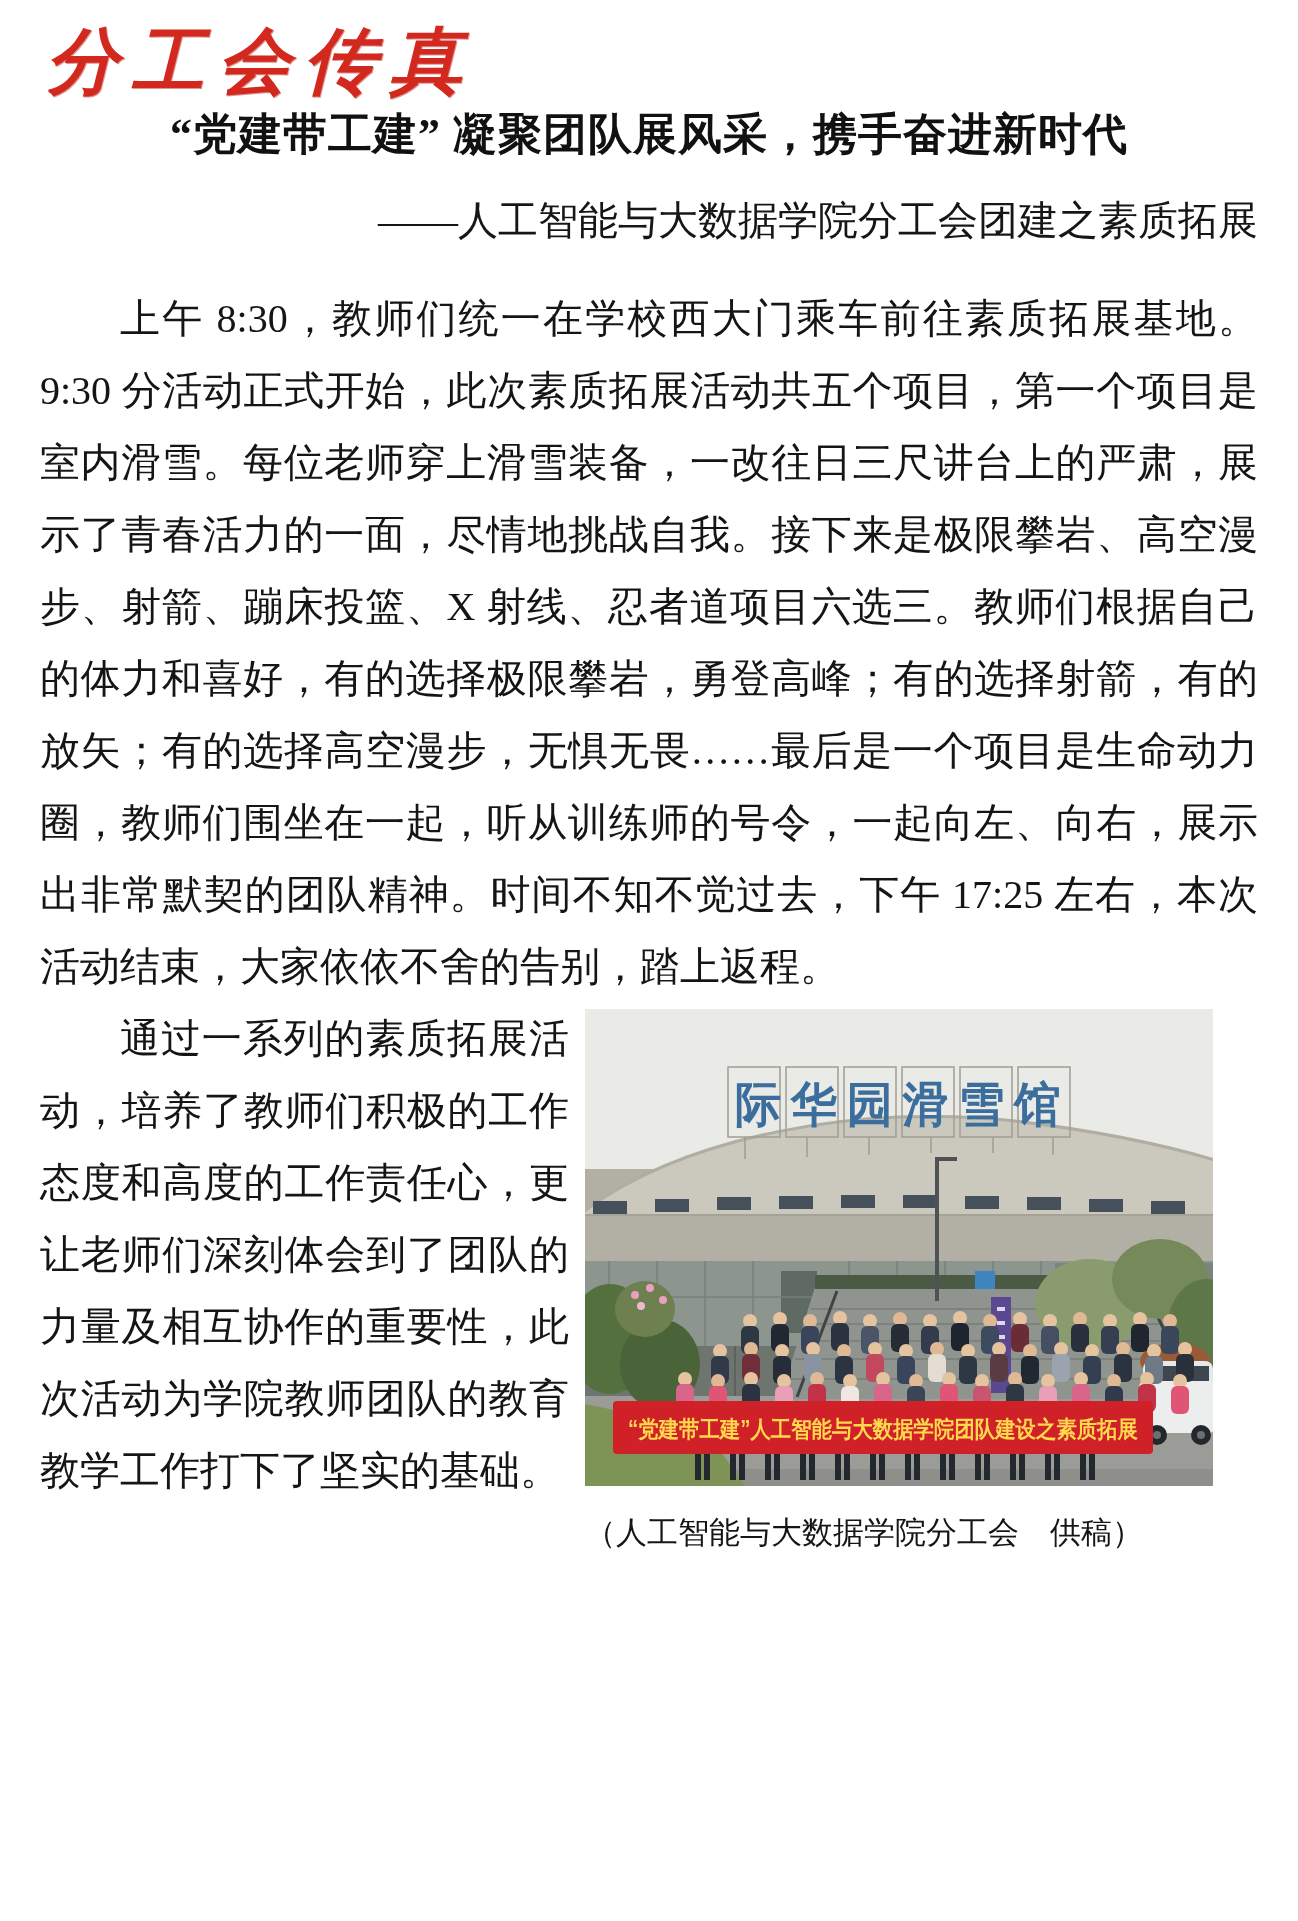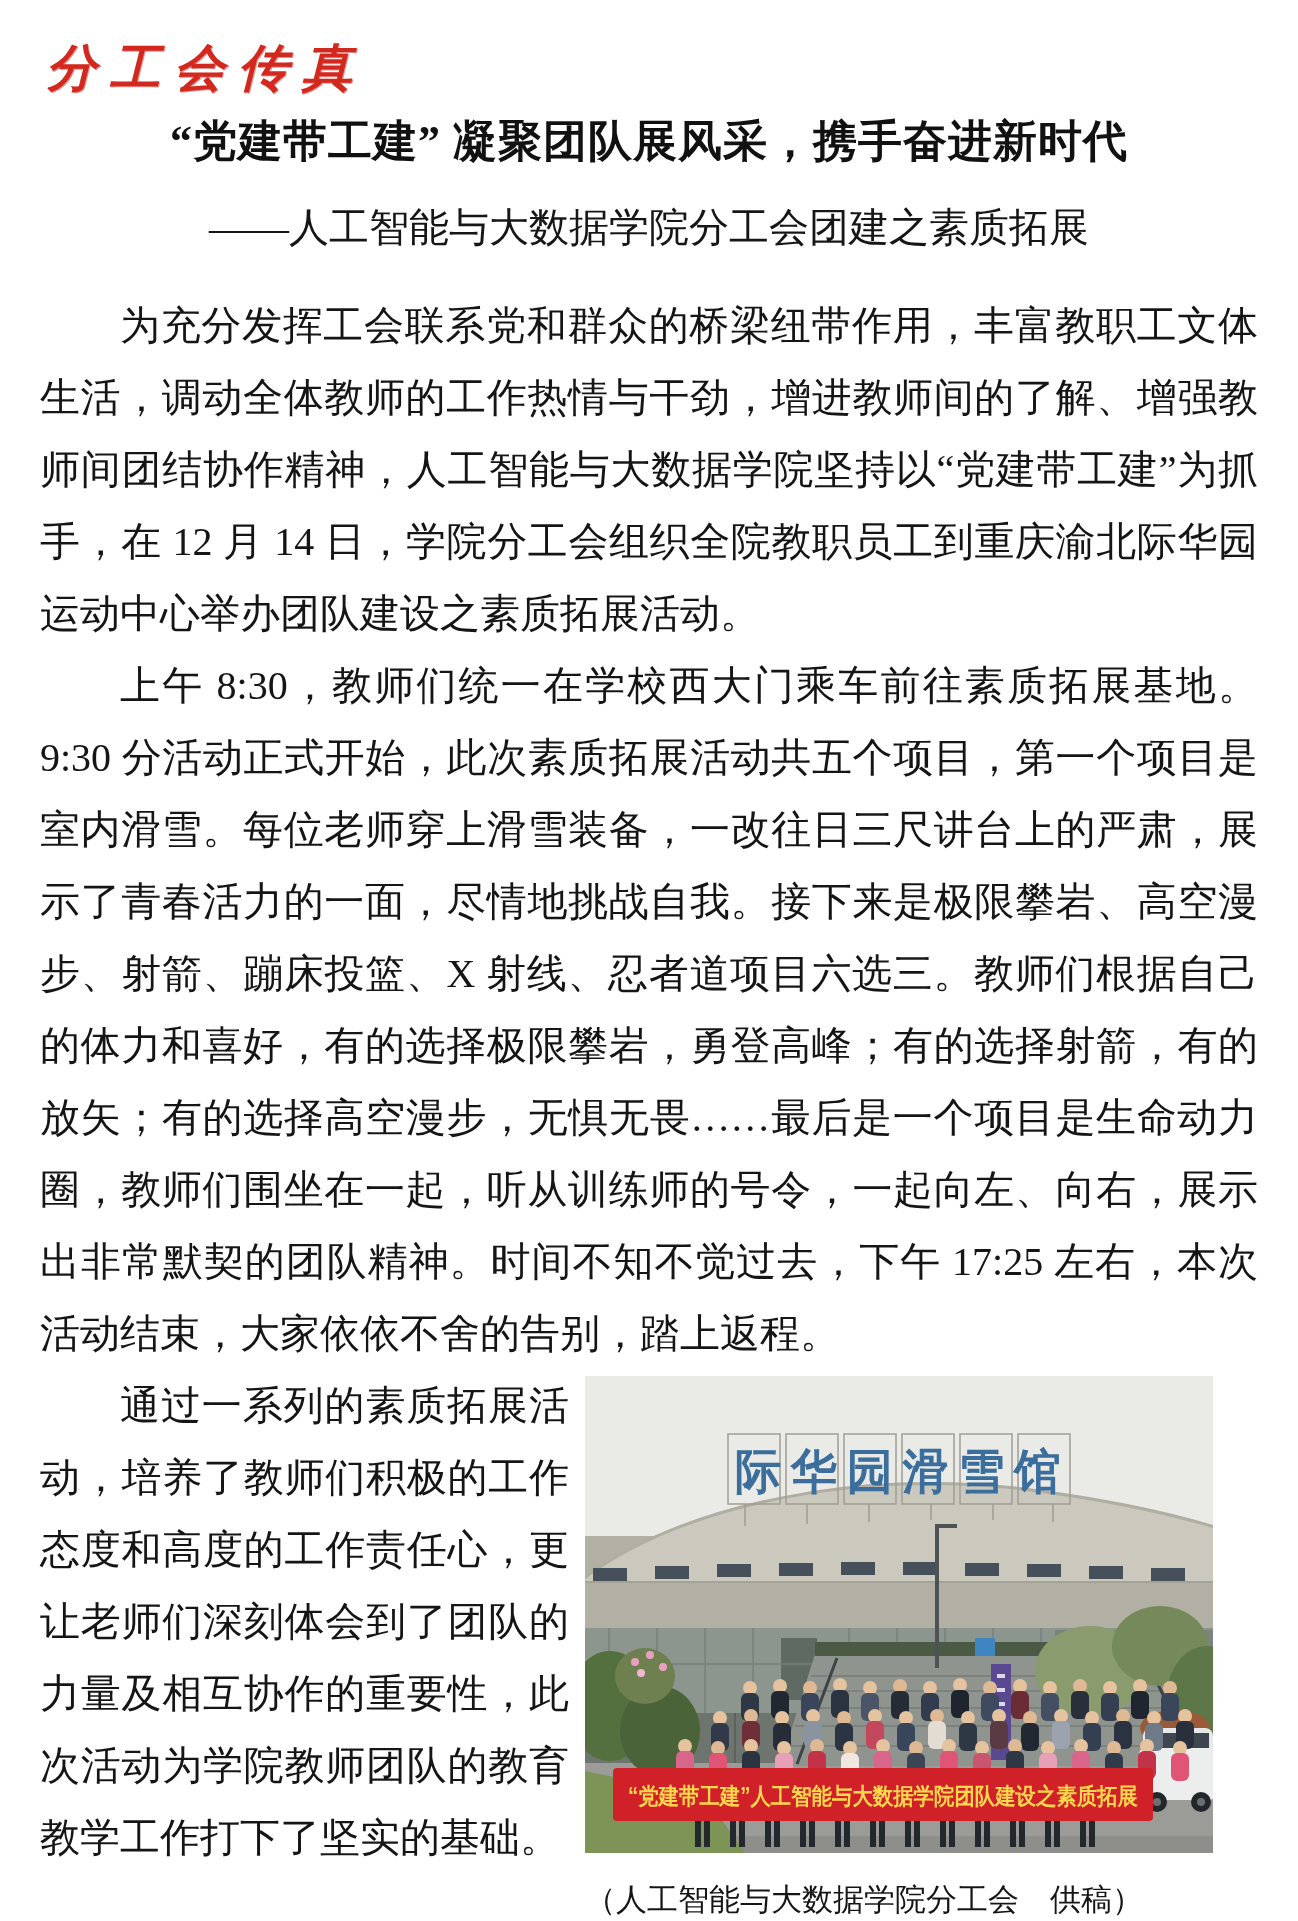--- a/index.html
+++ b/index.html
@@ -7,42 +7,42 @@
     position:relative;
     width:1298px; height:1921px;
     margin:0 auto;
     background:#ffffff;
     overflow:hidden;
     font-family:"Liberation Serif","DejaVu Serif",serif;
     color:#151515;
   }
   .content { padding:0 40px; }
   .masthead {
-    margin:31px 0 2px 6px;
+    margin:24px 0 2px 6px;
     font-family:"DejaVu Serif","Liberation Serif",serif;
     font-style:italic;
     font-weight:bold;
-    font-size:50px;
+    font-size:72px;
     line-height:74px;
     color:#d3281e;
     letter-spacing:14px;
     text-shadow:1px 1px 0 rgba(180,20,10,.45);
   }
   .title {
     margin-top:8px;
     text-align:center;
     font-size:44px;
     font-weight:bold;
     line-height:58px;
     letter-spacing:1px;
     color:#111;
   }
   .subtitle {
     margin-top:24px;
-    text-align:center;
+    text-align:right;
     font-size:40px;
     font-weight:normal;
     line-height:56px;
     color:#161616;
   }
   .body-text { margin-top:20px; font-size:40px; line-height:72px; text-align:justify; }
   .body-text p { margin:0; text-indent:2em; }
   figure.photo {
     float:right;
     width:628px; height:477px;
@@ -68,21 +68,20 @@
 <div class="page">
   <div class="content">
 
     <div class="masthead">分工会传真</div>
 
     <h1 class="title">“党建带工建” 凝聚团队展风采，携手奋进新时代</h1>
 
     <h2 class="subtitle">——人工智能与大数据学院分工会团建之素质拓展</h2>
 
     <div class="body-text">
-      <p>为充分发挥工会联系党和群众的桥梁纽带作用，丰富教职工文体生活，调动全体教师的工作热情与干劲，增进教师间的了解、增强教师间团结协作精神，人工智能与大数据学院坚持以“党建带工建”为抓手，在 12 月 14 日，学院分工会组织全院教职员工到重庆渝北际华园运动中心举办团队建设之素质拓展活动。</p>
       <p>上午 8:30，教师们统一在学校西大门乘车前往素质拓展基地。9:30 分活动正式开始，此次素质拓展活动共五个项目，第一个项目是室内滑雪。每位老师穿上滑雪装备，一改往日三尺讲台上的严肃，展示了青春活力的一面，尽情地挑战自我。接下来是极限攀岩、高空漫步、射箭、蹦床投篮、X 射线、忍者道项目六选三。教师们根据自己的体力和喜好，有的选择极限攀岩，勇登高峰；有的选择射箭，有的放矢；有的选择高空漫步，无惧无畏……最后是一个项目是生命动力圈，教师们围坐在一起，听从训练师的号令，一起向左、向右，展示出非常默契的团队精神。时间不知不觉过去，下午 17:25 左右，本次活动结束，大家依依不舍的告别，踏上返程。</p>
 
       <figure class="photo">
         <svg width="628" height="477" viewBox="0 0 628 477" xmlns="http://www.w3.org/2000/svg">
 
           <rect x="0" y="0" width="628" height="477" fill="#eaeae6"></rect>
 
           <g>
             <rect x="0" y="160" width="628" height="230" fill="#b2afa5"></rect>
 

